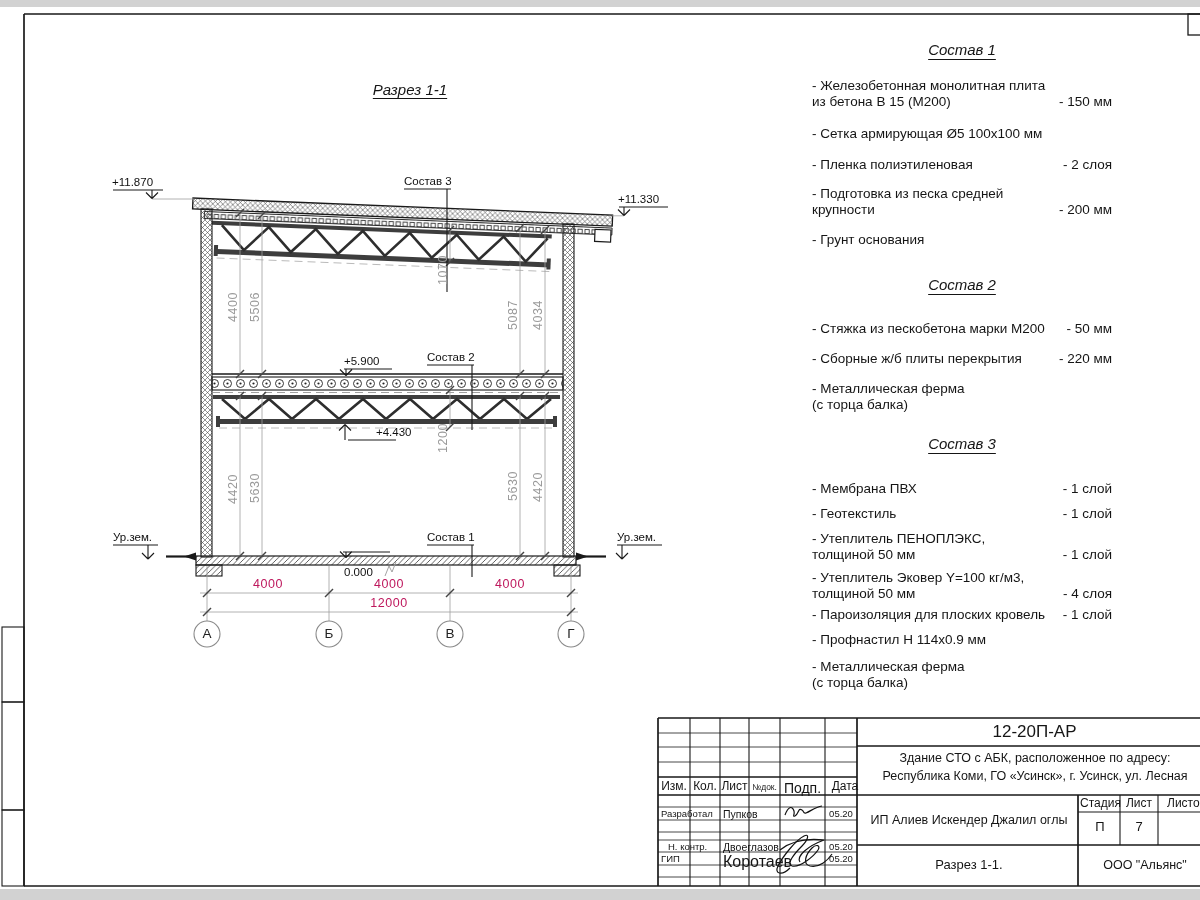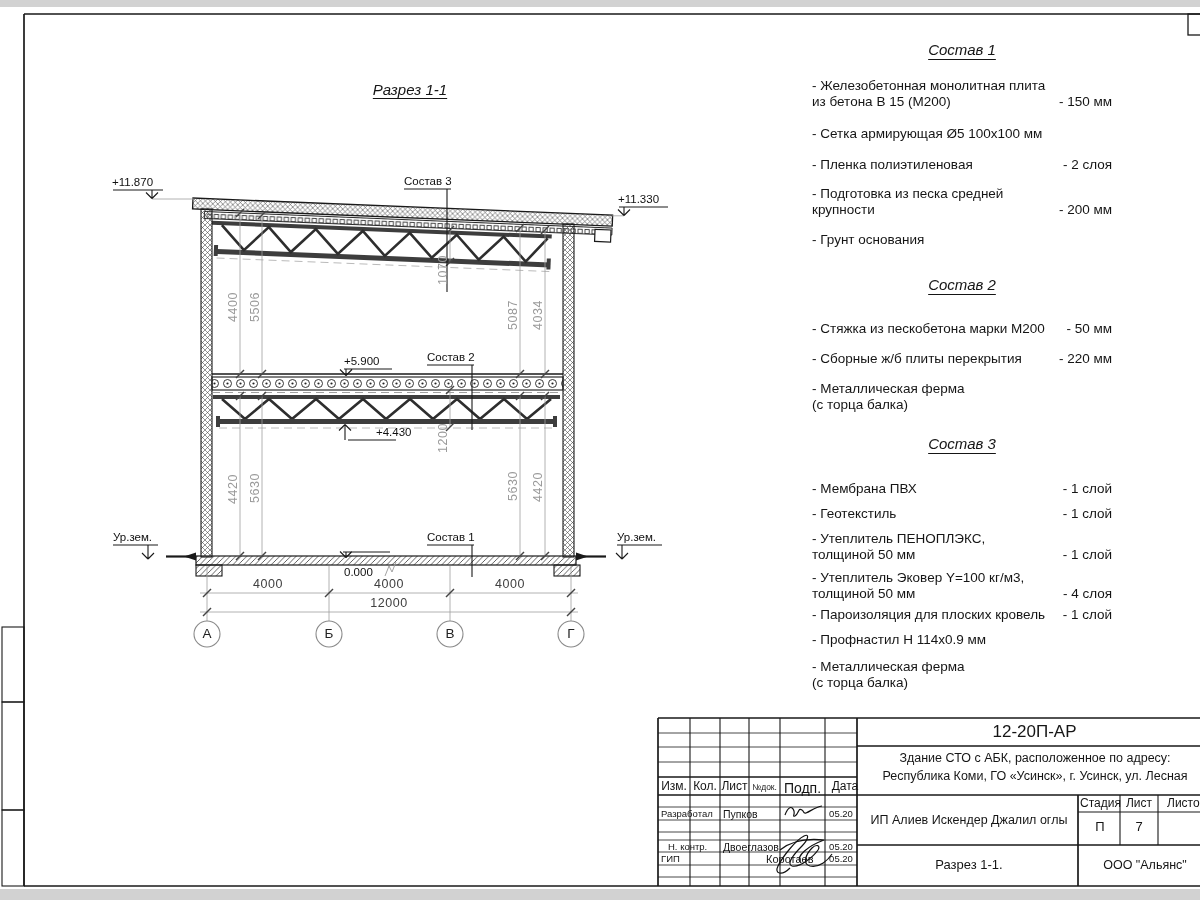--- a/index.html
+++ b/index.html
@@ -4,21 +4,21 @@
 <style>
   html,body{margin:0;padding:0;background:#e8e8e8;}
   .page{position:relative;width:1200px;height:900px;background:#ffffff;overflow:hidden;
         font-family:"Liberation Sans",sans-serif;color:#151515;}
   .edge{position:absolute;left:0;width:1200px;background:#d2d2d2;}
   svg.geom{position:absolute;left:0;top:0;}
   .t{position:absolute;white-space:pre-line;line-height:1.15;}
   .ann{font-size:11.5px;color:#111;}
   .vdim{position:absolute;width:60px;text-align:center;transform:rotate(-90deg);
         font-size:12.5px;color:#9a9a9a;letter-spacing:.5px;}
-  .hdim{position:absolute;width:100px;text-align:center;font-size:12.5px;color:#404040;letter-spacing:.5px;}
+  .hdim{position:absolute;width:100px;text-align:center;font-size:12.5px;color:#be185d;letter-spacing:.5px;}
   .axis{position:absolute;width:26px;text-align:center;font-size:13.5px;color:#222;}
   .dr-title{font-size:15px;font-style:italic;text-decoration:underline;text-underline-offset:3px;
             width:120px;text-align:center;}
   .comp-head{position:absolute;left:812px;width:300px;text-align:center;font-size:15px;font-style:italic;}
   .comp-head span{text-decoration:underline;text-underline-offset:4px;}
   .comp-row{position:absolute;left:812px;width:300px;display:flex;justify-content:space-between;
             align-items:flex-end;font-size:13.5px;line-height:15.5px;}
   .comp-row .lbl{white-space:pre-line;}
   .comp-row .val{white-space:nowrap;}
   .tb{position:absolute;text-align:center;}
@@ -309,21 +309,21 @@
 
   <div class="t" style="left:661px;top:809px;font-size:9.5px;">Разработал</div>
   <div class="t" style="left:723px;top:808px;font-size:10.5px;">Пупков</div>
   <div class="t tb" style="left:826px;width:30px;top:809px;font-size:9.5px;">05.20</div>
 
   <div class="t" style="left:661px;top:842px;font-size:9.5px;padding-left:7px;">Н. контр.</div>
   <div class="t" style="left:723px;top:841px;font-size:10.5px;">Двоеглазов</div>
   <div class="t tb" style="left:826px;width:30px;top:842px;font-size:9.5px;">05.20</div>
 
   <div class="t" style="left:661px;top:854px;font-size:9.5px;">ГИП</div>
-  <div class="t" style="left:766px;top:853px;font-size:11px;">Коротаев</div>
+  <div class="t" style="left:723px;top:853px;font-size:16px;">Коротаев</div>
   <div class="t tb" style="left:826px;width:30px;top:854px;font-size:9.5px;">05.20</div>
 
   <div class="t tb" style="left:860px;width:218px;top:813px;font-size:12.5px;">ИП Алиев Искендер Джалил оглы</div>
 
   <div class="t tb" style="left:1080px;width:40px;top:797px;font-size:12px;">Стадия</div>
   <div class="t tb" style="left:1120px;width:38px;top:797px;font-size:12px;">Лист</div>
   <div class="t tb" style="left:1158px;width:57px;top:797px;font-size:12px;">Листов</div>
   <div class="t tb" style="left:1080px;width:40px;top:820px;font-size:13px;">П</div>
   <div class="t tb" style="left:1120px;width:38px;top:820px;font-size:13px;">7</div>
 

